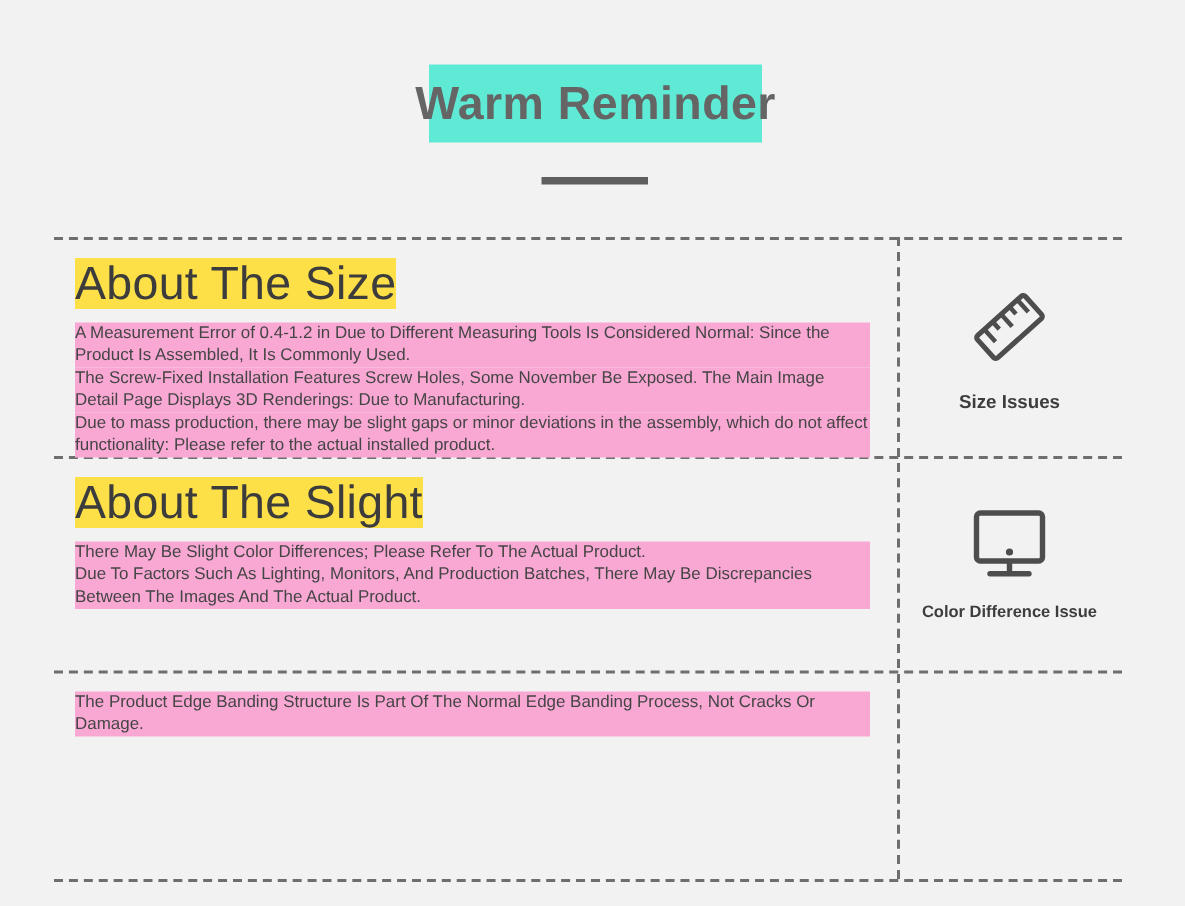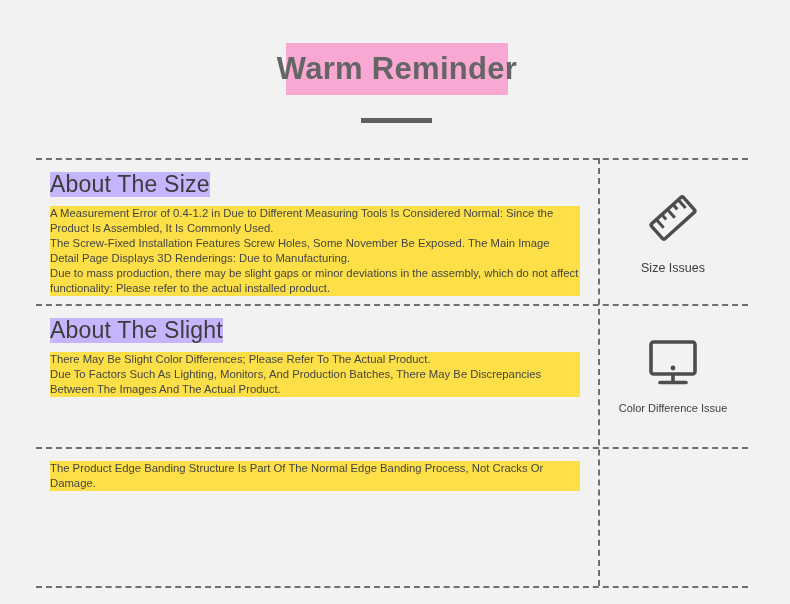--- a/index.html
+++ b/index.html
@@ -22,21 +22,21 @@
     top: 0;
     width: 790px;
     height: 150px;
   }
   .title-wrap {
     position: absolute;
     left: 286px;
     top: 43px;
     width: 222px;
     height: 52px;
-    background: #f9a8d4;
+    background: #5eead4;
     display: flex;
     align-items: center;
     justify-content: center;
   }
   .page-title {
     font-size: 31px;
     font-weight: bold;
     color: #656565;
     letter-spacing: 0.3px;
     white-space: nowrap;
@@ -92,38 +92,38 @@
   .text-cell {
     position: absolute;
     left: 0;
     top: 0;
     width: 562px;
     height: 100%;
     box-sizing: border-box;
     padding: 14px 18px 0 14px;
   }
   .sec-title {
-    font-size: 23px;
+    font-size: 31px;
     color: #3c3c3c;
     font-weight: normal;
     margin: 0 0 9px 0;
     letter-spacing: 0.2px;
     display: inline-block;
-    background: #c4b5fd;
+    background: #fde047;
     line-height: 1.1;
   }
   .sec-body {
     font-size: 11.3px;
     color: #454545;
     line-height: 1.33;
     margin: 0;
   }
   .sec-body p {
     margin: 0;
-    background: #fde047;
+    background: #f9a8d4;
     display: inline-block;
   }
   .sec-body .blk { display: block; }
 
   
   .icon-cell {
     position: absolute;
     left: 562px;
     top: 0;
     width: 150px;
@@ -136,20 +136,21 @@
   .icon-glyph {
     display: block;
     line-height: 0;
     margin-bottom: 12px;
   }
   .icon-label {
     font-size: 12.5px;
     color: #3d3d3d;
     white-space: nowrap;
     text-align: center;
+    font-weight: bold;
   }
   .icon-label.sm { font-size: 11px; }
 </style>
 </head>
 <body>
 
 <div class="header">
   <div class="title-wrap">
     <div class="page-title">Warm Reminder</div>
   </div>

